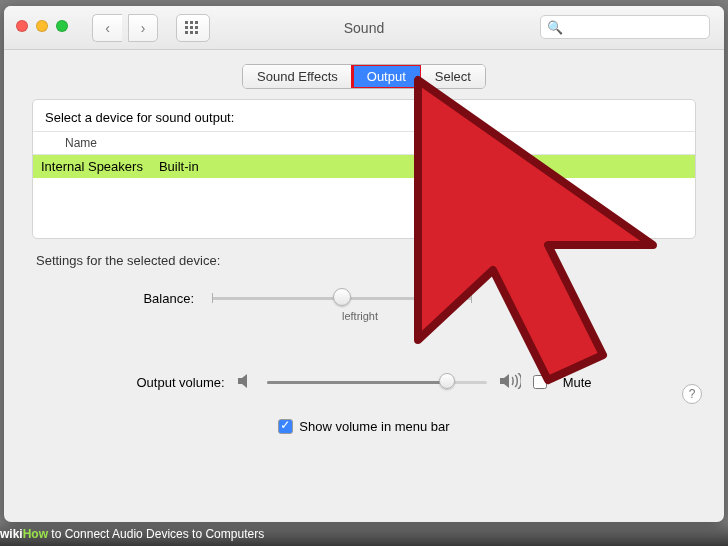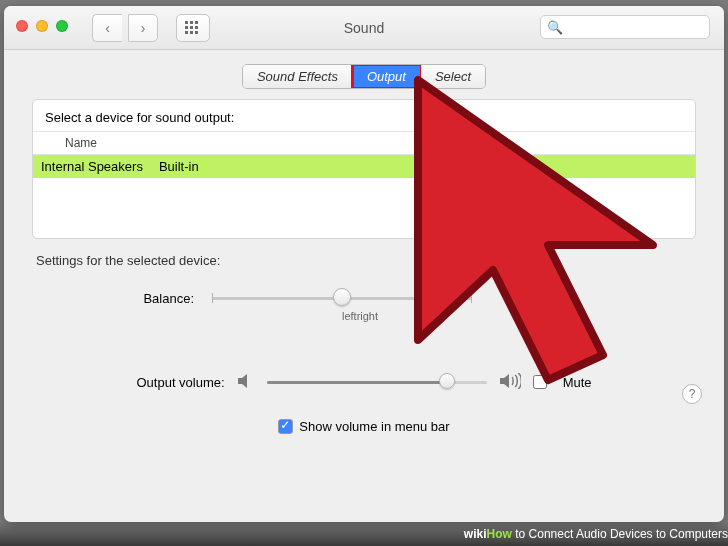--- a/index.html
+++ b/index.html
@@ -14,21 +14,21 @@
 .nav-btn.pair-l { border-radius:5px 0 0 5px; border-right:0; }
 .nav-btn.pair-r { border-radius:0 5px 5px 0; }
 .nav-btn.grid { width:34px; }
 .title { position:absolute; top:0; left:0; right:0; height:44px; display:flex; align-items:center; justify-content:center; color:#555; font-size:14px; font-weight:500; }
 .search { position:absolute; right:14px; top:9px; width:170px; height:24px; border:1px solid #cfcfcf; border-radius:5px; background:#fff; display:flex; align-items:center; padding:0 6px; }
 .search .mag { color:#888; font-size:13px; margin-right:4px; }
 .search input { border:0; outline:0; width:100%; font-size:13px; background:transparent; }
 
 .body { padding: 0 28px; }
 .tabs { display:flex; justify-content:center; margin:14px 0 10px; }
-.tabseg { display:flex; border:1px solid #b8b8b8; border-radius:5px; overflow:hidden; box-shadow:0 1px 0 #fff inset;font-style:italic; }
+.tabseg { display:flex; border:1px solid #b8b8b8; border-radius:5px; overflow:hidden; box-shadow:0 1px 0 #fff inset; }
 .tab { padding:4px 14px; background:linear-gradient(#fcfcfc,#ececec); border-right:1px solid #b8b8b8; color:#333; font-size:13px; }
 .tab:last-child { border-right:0; }
 .tab.active { background:#3a84ff; color:#fff; }
 .tab.highlight { outline: 3px solid #e20f1f; outline-offset:-1px; }
 
 .panel { border:1px solid #d5d5d5; border-radius:5px; background:#fff; padding:0; }
 .panel-label { font-weight:400; padding:10px 12px 6px; }
 .list-head { display:flex; background:#fff; border-top:1px solid #e3e3e3; border-bottom:1px solid #e3e3e3;padding-left:24px; }
 .list-head .col { padding:4px 8px; font-size:12px; color:#444; }
 .list-head .c1 { width:58%; } .list-head .c2 { width:42%; }
@@ -56,21 +56,21 @@
 .vthumb { position:absolute; top:1px; width:16px; height:16px; border-radius:50%; background:linear-gradient(#fff,#e6e6e6); border:1px solid #b5b5b5; box-shadow:0 1px 2px rgba(0,0,0,.2); }
 .spk { color:#7a7a7a; }
 .mute { display:flex; align-items:center; gap:16px; } .mute input { width:14px; height:14px; }
 
 .menurow { display:flex; align-items:center; justify-content:center; gap:6px; margin-top:27px; }
 .chk { appearance:none; width:15px; height:15px; border:1px solid #9a9a9a; border-radius:3px; background:#3a84ff; position:relative; }
 .chk:checked::after { content:"✓"; color:#fff; font-size:12px; position:absolute; top:-2px; left:1px; }
 
 .help { position:absolute; right:22px; bottom:118px; width:20px; height:20px; border-radius:50%; border:1px solid #b7b7b7; background:#fff; color:#777; font-size:12px; display:flex; align-items:center; justify-content:center; }
 
-.caption { position:absolute; bottom:0; left:0; width:728px; height:24px; background:linear-gradient(rgba(0,0,0,.0),rgba(0,0,0,.55)); color:#fff; font-size:12px; display:flex; align-items:center; justify-content:flex-end; pointer-events:none; }
+.caption { position:absolute; bottom:0; left:0; width:728px; height:24px; background:linear-gradient(rgba(0,0,0,.0),rgba(0,0,0,.55)); color:#fff; font-size:12px; display:flex; align-items:center; justify-content:flex-start; pointer-events:none; }
 .caption .brand { font-weight:bold; }
 .caption .brand .how { color:#9ae24a; }
 
 .cursor-svg { position:absolute; left:398px; top:70px; width:310px; height:320px; pointer-events:none; }
 </style>
 </head>
 <body>
 
 <div class="window">
   <div class="titlebar">

